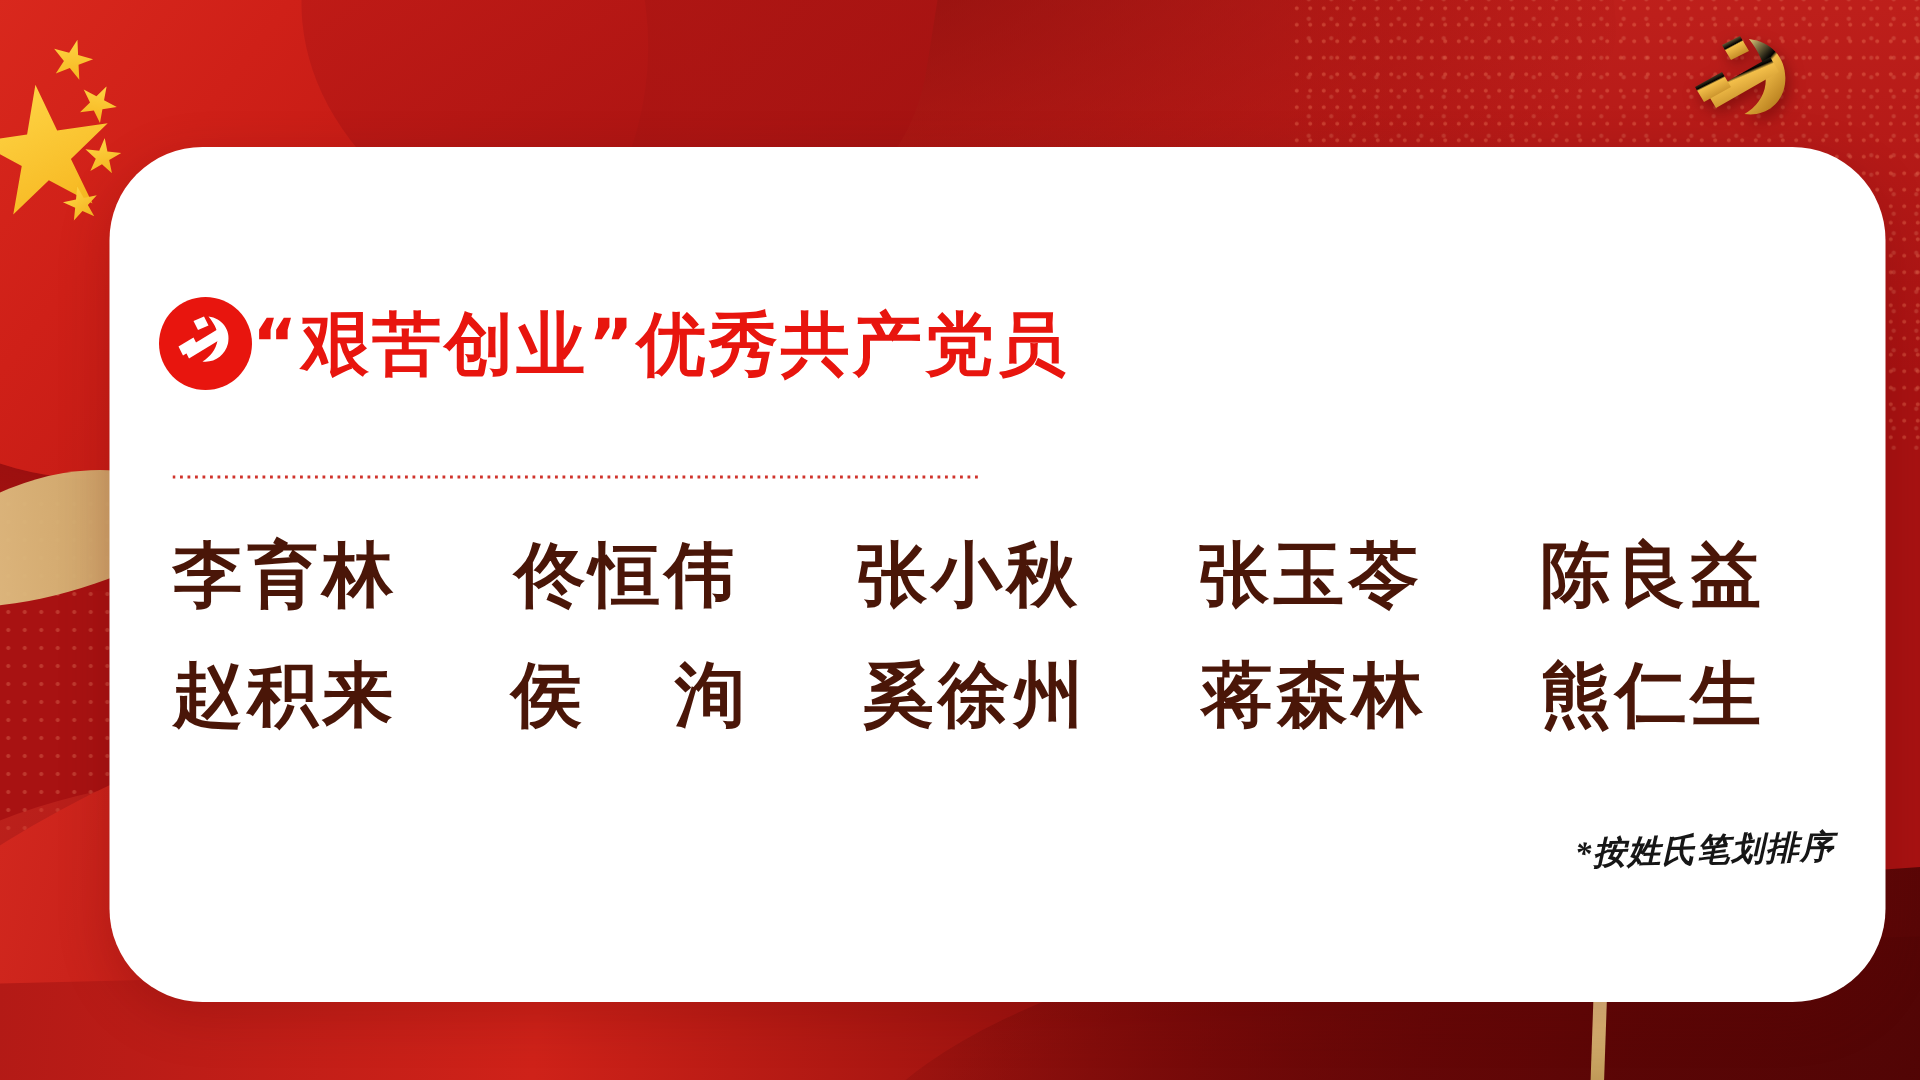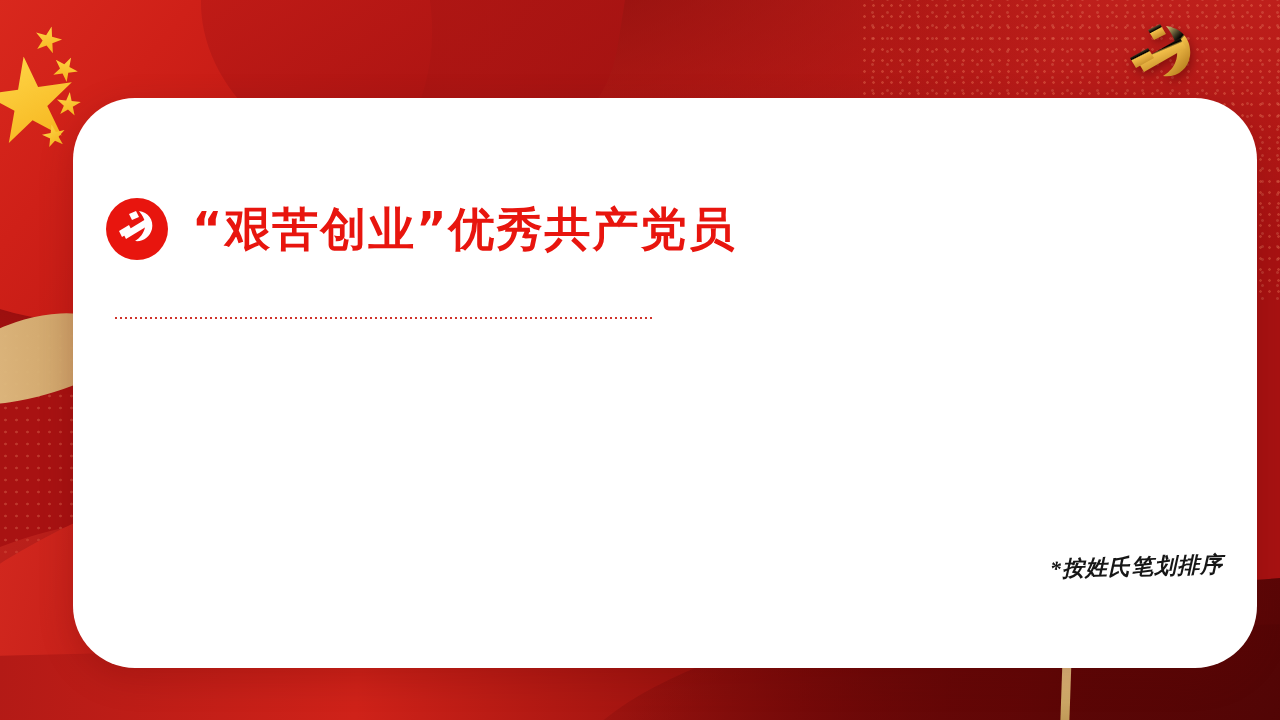--- a/index.html
+++ b/index.html
@@ -163,21 +163,20 @@
     border-radius: 62px;
     box-shadow: 0 10px 34px rgba(90,6,6,.22);
   }
 
   
   .title-row {
     position: absolute;
     left: 33px; top: 100px;
     display: flex;
     align-items: center;
-    gap: 24px;
   }
   .badge {
     width: 62px; height: 62px;
     border-radius: 50%;
     background: #e8150e;
     position: relative;
     flex: 0 0 auto;
   }
   .badge svg { position: absolute; left: 9px; top: 9px; }
 
@@ -295,17 +294,33 @@
             <path d="M4 24 L14 18 L17 24 L7 30 Z"></path>
             <path d="M14 7 L21 4 L24 10 L17 13 Z"></path>
           </g>
         </svg>
       </div>
       <div class="title-text">“艰苦创业”优秀共产党员</div>
     </div>
 
     <div class="divider"></div>
 
+    <div class="names">
+      <div class="name-row">
+        <div class="name">李育林</div>
+        <div class="name">佟恒伟</div>
+        <div class="name">张小秋</div>
+        <div class="name">张玉苓</div>
+        <div class="name">陈良益</div>
+      </div>
+      <div class="name-row">
+        <div class="name">赵积来</div>
+        <div class="name">侯    洵</div>
+        <div class="name">奚徐州</div>
+        <div class="name">蒋森林</div>
+        <div class="name">熊仁生</div>
+      </div>
+    </div>
 
     <div class="footnote">*按姓氏笔划排序</div>
 
   </div>
 </div>
 
 </body></html>

